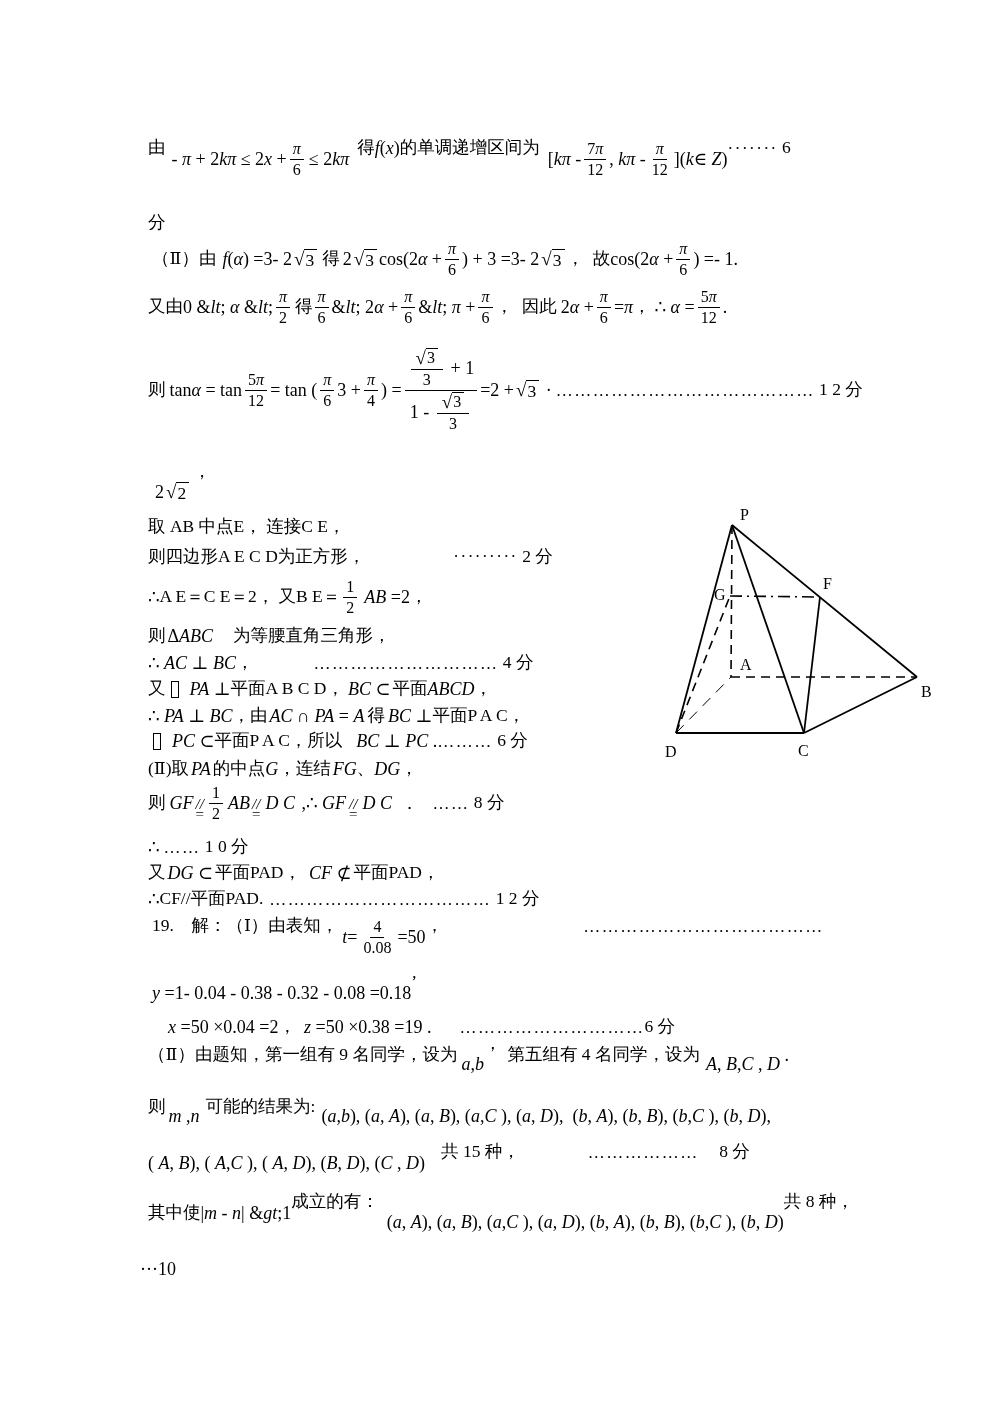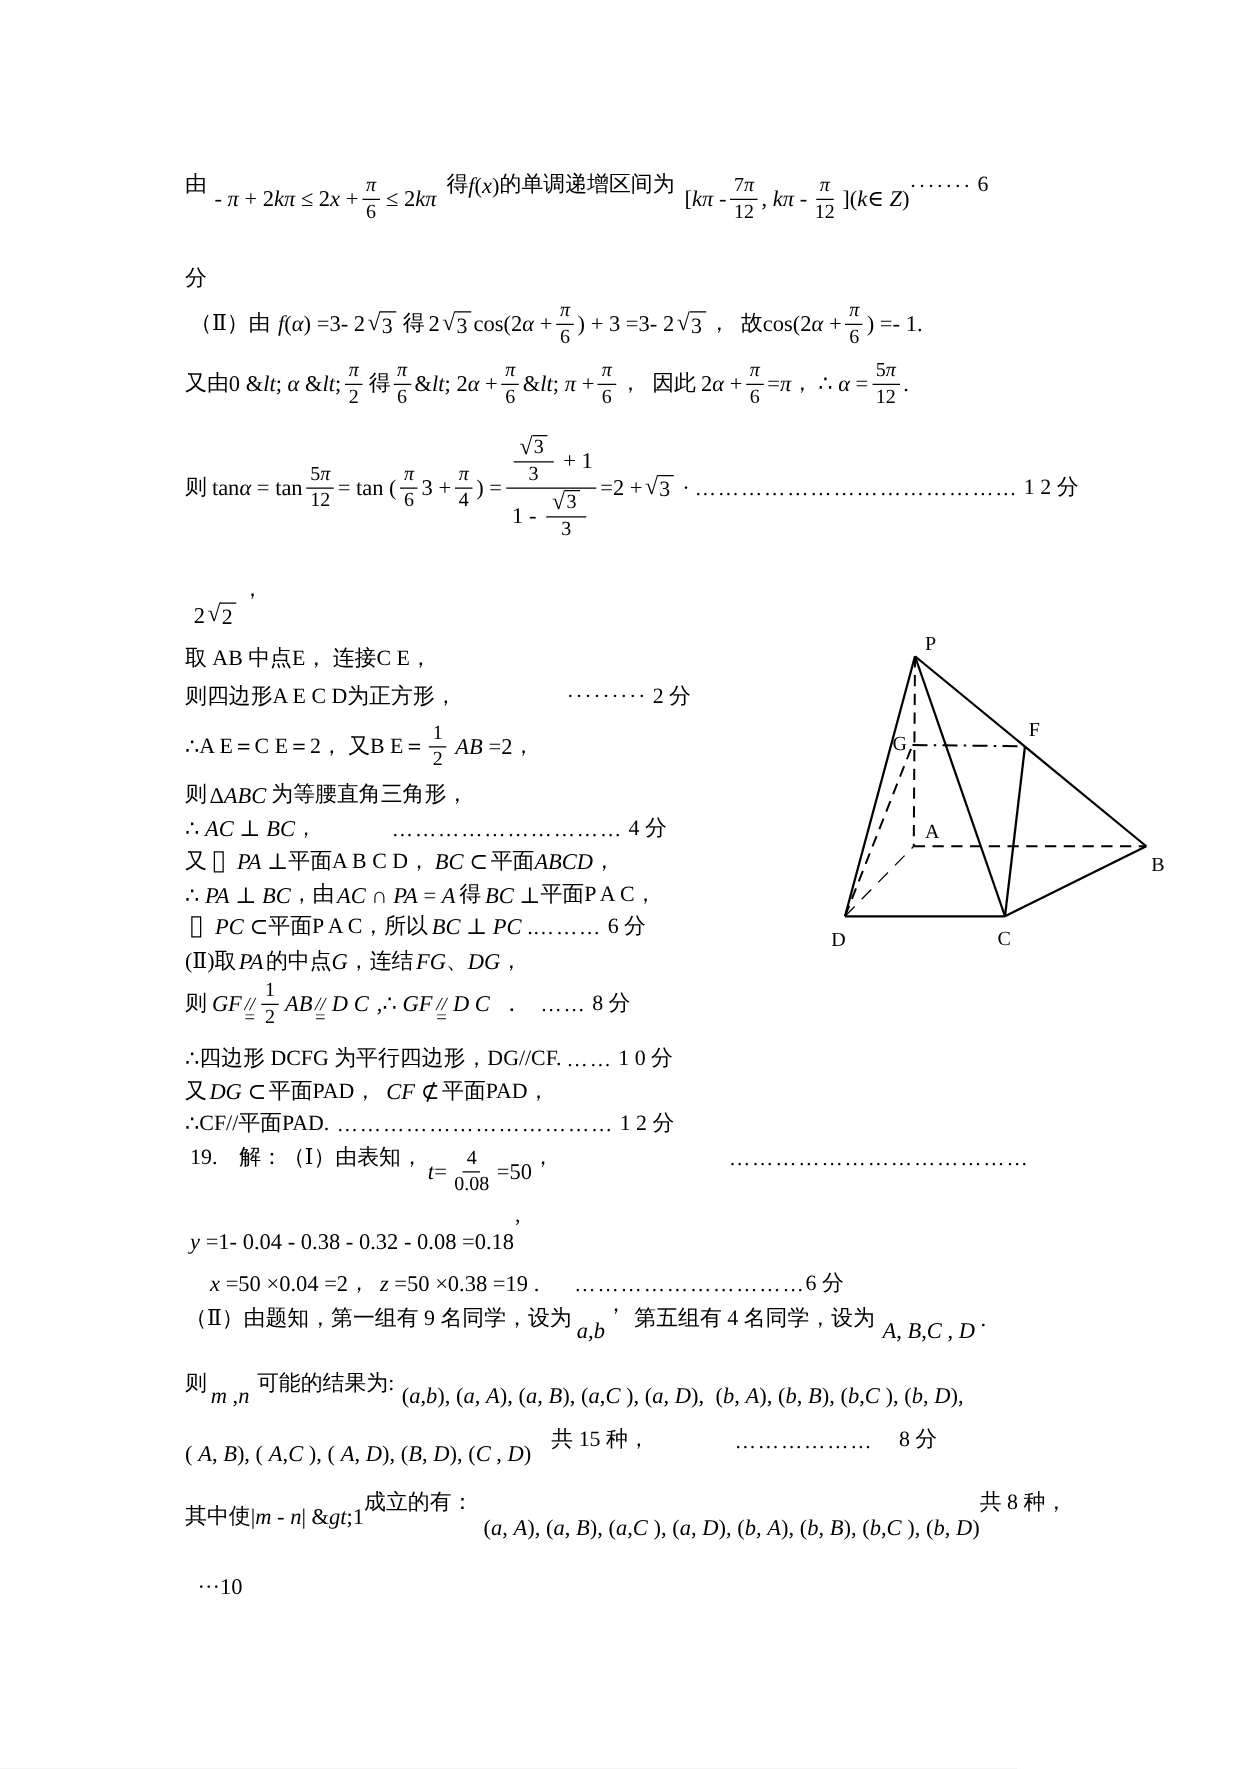--- a/index.html
+++ b/index.html
@@ -42,38 +42,38 @@
   <div id="doc">
       <div class="line" style="left: 148px; top: 140px;"><span class="cn hi">由</span><span class="m" style="margin-left: 6px;">- <i>π</i> + 2<i>kπ</i> ≤ 2<i>x</i> +</span><span class="frac"><span class="num"><i>π</i></span><span class="den">6</span></span><span class="m" style="margin-left: 2px;">≤ 2<i>kπ</i></span><span class="cn hi" style="margin-left: 8px;">得</span><span class="m hi"><i>f</i>(<i>x</i>)</span><span class="cn hi">的单调递增区间为</span><span class="m" style="margin-left: 8px;">[<i>kπ</i> -</span><span class="frac"><span class="num">7<i>π</i></span><span class="den">12</span></span><span class="m">, <i>kπ</i> -</span><span class="frac"><span class="num"><i>π</i></span><span class="den">12</span></span><span class="m">](<i>k</i>∈ <i>Z</i>)</span><span class="dots hi">·······</span><span class="cn hi"> 6</span></div>
       <div class="line" style="left: 148px; top: 212px;"><span class="cn">分</span></div>
       <div class="line" style="left: 152px; top: 240px;"><span class="cn">（Ⅱ）由</span><span class="m" style="margin-left: 6px;"><i>f</i>(<i>α</i>) =3- 2</span><span class="sqrt"><span class="sign">√</span><span class="body">3</span></span><span class="cn" style="margin-left: 3px;">得</span><span class="m" style="margin-left: 3px;">2</span><span class="sqrt"><span class="sign">√</span><span class="body">3</span></span><span class="m">cos(2<i>α</i> +</span><span class="frac"><span class="num"><i>π</i></span><span class="den">6</span></span><span class="m">) + 3 =3- 2</span><span class="sqrt"><span class="sign">√</span><span class="body">3</span></span><span class="cn">，  故</span><span class="m">cos(2<i>α</i> +</span><span class="frac"><span class="num"><i>π</i></span><span class="den">6</span></span><span class="m">) =- 1.</span></div>
       <div class="line" style="left: 148px; top: 288px;"><span class="cn">又由</span><span class="m">0 &amp;<i>lt</i>; <i>α</i> &amp;<i>lt</i>;</span><span class="frac"><span class="num"><i>π</i></span><span class="den">2</span></span><span class="cn" style="margin-left: 2px;">得</span><span class="frac" style="margin-left: 2px;"><span class="num"><i>π</i></span><span class="den">6</span></span><span class="m">&amp;<i>lt</i>; 2<i>α</i> +</span><span class="frac"><span class="num"><i>π</i></span><span class="den">6</span></span><span class="m">&amp;<i>lt</i>; <i>π</i> +</span><span class="frac"><span class="num"><i>π</i></span><span class="den">6</span></span><span class="cn">，  因此</span><span class="m" style="margin-left: 4px;">2<i>α</i> +</span><span class="frac"><span class="num"><i>π</i></span><span class="den">6</span></span><span class="m">=<i>π</i></span><span class="cn">，</span><span class="m" style="margin-left: 4px;">∴ <i>α</i> =</span><span class="frac"><span class="num">5<i>π</i></span><span class="den">12</span></span><span class="m">.</span></div>
       <div class="line" style="left: 148px; top: 348px;"><span class="cn">则</span><span class="m" style="margin-left: 4px;">tan<i>α</i> = tan</span><span class="frac"><span class="num">5<i>π</i></span><span class="den">12</span></span><span class="m">= tan (</span><span class="frac"><span class="num"><i>π</i></span><span class="den">6</span></span><span class="m">3 +</span><span class="frac"><span class="num"><i>π</i></span><span class="den">4</span></span><span class="m">) =</span><span class="frac"><span class="num"><span class="frac"><span class="num"><span class="sqrt"><span class="sign">√</span><span class="body">3</span></span></span><span class="den">3</span></span><span class="m"> + 1</span></span><span class="den"><span class="m">1 - </span><span class="frac"><span class="num"><span class="sqrt"><span class="sign">√</span><span class="body">3</span></span></span><span class="den">3</span></span></span></span><span class="m">=2 +</span><span class="sqrt"><span class="sign">√</span><span class="body">3</span></span><span class="m"> ·</span><span class="dots" style="margin-left: 4px;">……………………………………</span><span class="cn"> 1 2 分</span></div>
       <div class="line" style="left: 152px; top: 472px;"><span class="m lo" style="margin-left: 3px;">2</span><span class="sqrt lo"><span class="sign">√</span><span class="body">2</span></span><span class="cn hi" style="margin-left: 2px;">，</span></div>
       <div class="line" style="left: 148px; top: 516px;"><span class="cn">取 AB 中点E， 连接C E，</span></div>
       <div class="line" style="left: 148px; top: 546px;"><span class="cn">则四边形A E C D为正方形，</span><span class="dots" style="margin-left: 88px;">·········</span><span class="cn"> 2 分</span></div>
       <div class="line" style="left: 148px; top: 578px;"><span class="m">∴</span><span class="cn">A E＝C E＝2， 又B E＝</span><span class="frac"><span class="num">1</span><span class="den">2</span></span><span class="m" style="margin-left: 4px;"><i>AB</i> =2</span><span class="cn">，</span></div>
-      <div class="line" style="left: 148px; top: 625px;"><span class="cn">则</span><span class="m" style="margin-left: 2px;">Δ<i>ABC</i></span><span class="cn" style="margin-left: 4px;">为等腰直角三角形，</span></div>
+      <div class="line" style="left: 148px; top: 625px;"><span class="cn">则</span><span class="m" style="margin-left: 2px;">Δ<i>ABC</i></span><span class="cn" style="margin-left: 20px;">为等腰直角三角形，</span></div>
       <div class="line" style="left: 148px; top: 652px;"><span class="m">∴ <i>AC</i> ⊥ <i>BC</i></span><span class="cn">，</span><span class="dots" style="margin-left: 60px;">…………………………</span><span class="cn"> 4 分</span></div>
       <div class="line" style="left: 148px; top: 678px;"><span class="cn">又</span><span class="boxg"></span><span class="m" style="margin-left: 8px;"><i>PA</i> ⊥</span><span class="cn">平面A B C D，</span><span class="m" style="margin-left: 4px;"><i>BC</i> ⊂</span><span class="cn" style="margin-left: 2px;">平面</span><span class="m"><i>ABCD</i></span><span class="cn">，</span></div>
       <div class="line" style="left: 148px; top: 705px;"><span class="m">∴ <i>PA</i> ⊥ <i>BC</i></span><span class="cn">，由</span><span class="m" style="margin-left: 2px;"><i>AC</i> ∩ <i>PA</i> = <i>A</i></span><span class="cn" style="margin-left: 3px;">得</span><span class="m" style="margin-left: 3px;"><i>BC</i> ⊥</span><span class="cn">平面P A C，</span></div>
-      <div class="line" style="left: 148px; top: 730px;"><span class="boxg"></span><span class="m" style="margin-left: 8px;"><i>PC</i> ⊂</span><span class="cn">平面P A C，所以</span><span class="m" style="margin-left: 3px;"><i>BC</i> ⊥ <i>PC</i></span><span class="m"> .</span><span class="dots">………</span><span class="cn"> 6 分</span></div>
+      <div class="line" style="left: 148px; top: 730px;"><span class="boxg"></span><span class="m" style="margin-left: 8px;"><i>PC</i> ⊂</span><span class="cn">平面P A C，所以</span><span class="m" style="margin-left: 14px;"><i>BC</i> ⊥ <i>PC</i></span><span class="m"> .</span><span class="dots">………</span><span class="cn"> 6 分</span></div>
       <div class="line" style="left: 148px; top: 758px;"><span class="cn">(Ⅱ)取</span><span class="m" style="margin-left: 2px;"><i>PA</i></span><span class="cn" style="margin-left: 2px;">的中点</span><span class="m"><i>G</i></span><span class="cn">，连结</span><span class="m" style="margin-left: 2px;"><i>FG</i></span><span class="cn">、</span><span class="m"><i>DG</i></span><span class="cn">，</span></div>
       <div class="line" style="left: 148px; top: 784px;"><span class="cn">则</span><span class="m" style="margin-left: 4px;"><i>GF</i></span><span class="pareq" style="margin-left: 2px;"><span class="pq-top"><i>//</i></span><span class="pq-bot">=</span></span><span class="frac"><span class="num">1</span><span class="den">2</span></span><span class="m" style="margin-left: 2px;"><i>AB</i></span><span class="pareq" style="margin-left: 2px;"><span class="pq-top"><i>//</i></span><span class="pq-bot">=</span></span><span class="m" style="margin-left: 3px;"><i>D</i> <i>C</i></span><span class="m" style="margin-left: 2px;"> ,∴ <i>GF</i></span><span class="pareq" style="margin-left: 3px;"><span class="pq-top"><i>//</i></span><span class="pq-bot">=</span></span><span class="m" style="margin-left: 3px;"><i>D</i> <i>C</i></span><span class="m" style="margin-left: 4px;"> ．</span><span class="dots" style="margin-left: 14px;">……</span><span class="cn"> 8 分</span></div>
-      <div class="line" style="left: 148px; top: 836px;"><span class="m">∴</span><span class="cn">四边形 DCFG 为平行四边形，DG//CF.</span><span class="dots" style="margin-left: 4px;">……</span><span class="cn"> 1 0 分</span></div>
+      <div class="line" style="left: 148px; top: 836px;"><span class="m">∴</span><span class="dots" style="margin-left: 4px;">……</span><span class="cn"> 1 0 分</span></div>
       <div class="line" style="left: 148px; top: 862px;"><span class="cn">又</span><span class="m" style="margin-left: 2px;"><i>DG</i> ⊂</span><span class="cn" style="margin-left: 2px;">平面PAD，</span><span class="m" style="margin-left: 8px;"><i>CF</i> ⊄</span><span class="cn" style="margin-left: 2px;">平面PAD，</span></div>
       <div class="line" style="left: 148px; top: 888px;"><span class="m">∴</span><span class="cn">CF//平面PAD.</span><span class="dots" style="margin-left: 6px;">………………………………</span><span class="cn"> 1 2 分</span></div>
       <div class="line" style="left: 152px; top: 918px;"><span class="cn hi">19.　解：（Ⅰ）由表知，</span><span class="m" style="margin-left: 4px;"><i>t</i>=</span><span class="frac"><span class="num">4</span><span class="den">0.08</span></span><span class="m">=50</span><span class="cn hi">，</span><span class="dots hi" style="margin-left: 140px;">…………………………………</span></div>
       <div class="line" style="left: 152px; top: 982px;"><span class="m"><i>y</i> =1- 0.04 - 0.38 - 0.32 - 0.08 =0.18</span><span class="cn hi">’</span></div>
       <div class="line" style="left: 168px; top: 1016px;"><span class="m"><i>x</i> =50 ×0.04 =2</span><span class="cn">，</span><span class="m" style="margin-left: 8px;"><i>z</i> =50 ×0.38 =19</span><span class="m"> .</span><span class="dots" style="margin-left: 28px;">…………………………</span><span class="cn">6 分</span></div>
       <div class="line" style="left: 148px; top: 1044px;"><span class="cn">（Ⅱ）由题知，第一组有 9 名同学，设为</span><span class="m lo" style="margin-left: 4px;"><i>a</i>,<i>b</i></span><span class="cn hi">，</span><span class="cn" style="margin-left: 6px;">第五组有 4 名同学，设为</span><span class="m lo" style="margin-left: 6px;"><i>A</i>, <i>B</i>,<i>C</i> , <i>D</i></span><span class="m"> .</span></div>
       <div class="line" style="left: 148px; top: 1096px;"><span class="cn">则</span><span class="m lo" style="margin-left: 3px;"><i>m</i> ,<i>n</i></span><span class="cn" style="margin-left: 6px;">可能的结果为:</span><span class="m lo" style="margin-left: 6px;">(<i>a</i>,<i>b</i>), (<i>a</i>, <i>A</i>), (<i>a</i>, <i>B</i>), (<i>a</i>,<i>C</i> ), (<i>a</i>, <i>D</i>),  (<i>b</i>, <i>A</i>), (<i>b</i>, <i>B</i>), (<i>b</i>,<i>C</i> ), (<i>b</i>, <i>D</i>),</span></div>
       <div class="line" style="left: 148px; top: 1152px; gap: 16px;"><span class="m">( <i>A</i>, <i>B</i>), ( <i>A</i>,<i>C</i> ), ( <i>A</i>, <i>D</i>), (<i>B</i>, <i>D</i>), (<i>C</i> , <i>D</i>)</span><span class="cn hi">共 15 种，</span><span class="dots hi" style="margin-left: 52px;">………………</span><span class="cn hi"> 8 分</span></div>
       <div class="line" style="left: 148px; top: 1202px;"><span class="cn">其中使</span><span class="m">|<i>m</i> - <i>n</i>| &amp;<i>gt</i>;1</span><span class="cn hi">成立的有：</span><span class="m lo" style="margin-left: 8px;">(<i>a</i>, <i>A</i>), (<i>a</i>, <i>B</i>), (<i>a</i>,<i>C</i> ), (<i>a</i>, <i>D</i>), (<i>b</i>, <i>A</i>), (<i>b</i>, <i>B</i>), (<i>b</i>,<i>C</i> ), (<i>b</i>, <i>D</i>)</span><span class="cn hi">共 8 种，</span></div>
-      <div class="line" style="left: 158px; top: 1258px;"><span class="m">···10</span></div>
+      <div class="line" style="left: 140px; top: 1258px;"><span class="m">···10</span></div>
     </div>
   <svg id="fig" width="330" height="290" style="position: absolute; left: 640px; top: 490px;">
       <line x1="92" y1="35" x2="36" y2="243" stroke="#000" stroke-width="1.8"></line>
       <line x1="92" y1="35" x2="277" y2="187" stroke="#000" stroke-width="1.8"></line>
       <line x1="92" y1="35" x2="164" y2="243" stroke="#000" stroke-width="1.8"></line>
       <line x1="36" y1="243" x2="164" y2="243" stroke="#000" stroke-width="1.8"></line>
       <line x1="164" y1="243" x2="277" y2="187" stroke="#000" stroke-width="1.8"></line>
       <line x1="180" y1="107" x2="164" y2="243" stroke="#000" stroke-width="1.8"></line>
       <line x1="92" y1="35" x2="91" y2="187" stroke="#000" stroke-width="1.6" stroke-dasharray="9,6"></line>
       <line x1="90" y1="106" x2="180" y2="107" stroke="#000" stroke-width="1.6" stroke-dasharray="12,5,2,5"></line>

